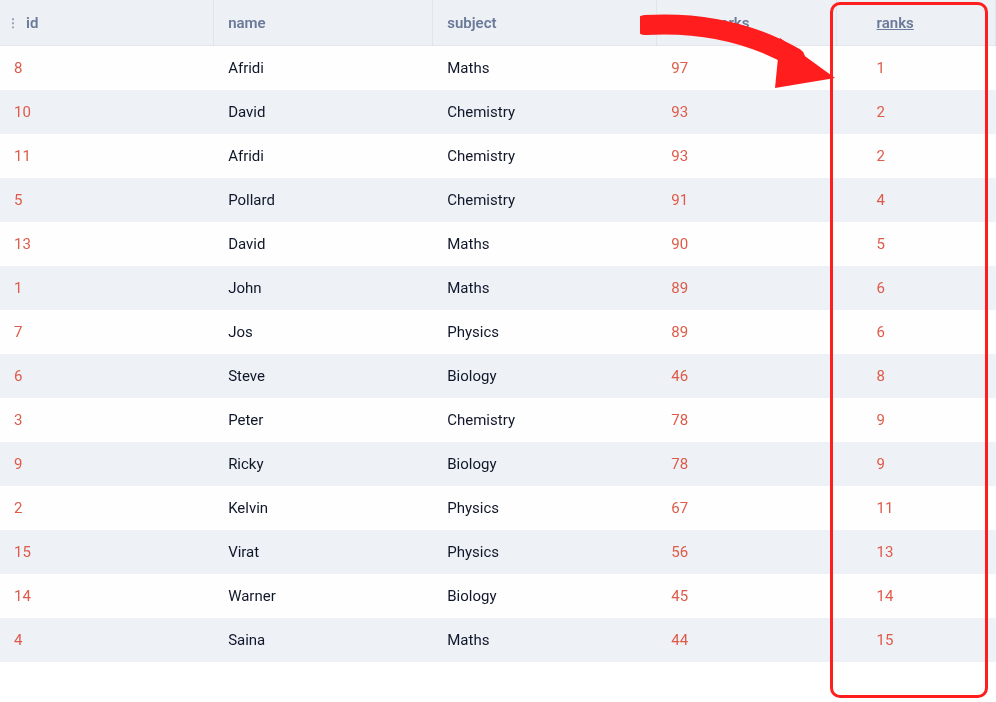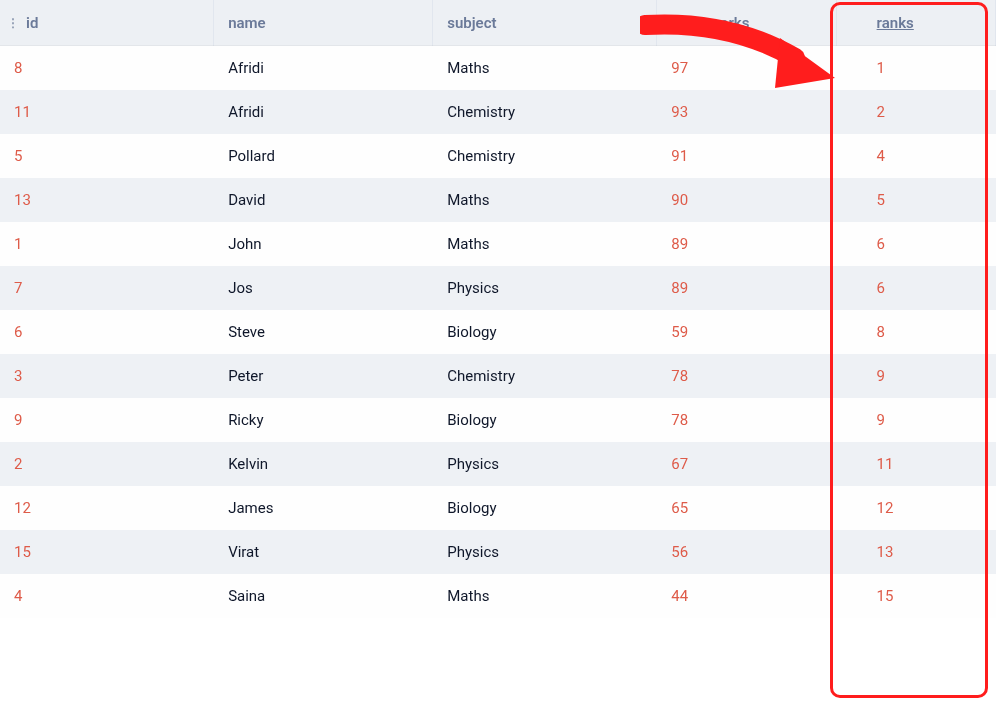--- a/index.html
+++ b/index.html
@@ -108,20 +108,27 @@
   </thead>
   <tbody id="tbody">
       <tr>
         <td class="cell-red">8</td>
         <td class="cell-gray">Afridi</td>
         <td class="cell-gray">Maths</td>
         <td class="cell-red">97</td>
         <td class="cell-red ranks-cell">1</td>
       </tr>
       <tr>
+        <td class="cell-red">10</td>
+        <td class="cell-gray">David</td>
+        <td class="cell-gray">Chemistry</td>
+        <td class="cell-red">93</td>
+        <td class="cell-red ranks-cell">2</td>
+      </tr>
+      <tr>
         <td class="cell-red">11</td>
         <td class="cell-gray">Afridi</td>
         <td class="cell-gray">Chemistry</td>
         <td class="cell-red">93</td>
         <td class="cell-red ranks-cell">2</td>
       </tr>
       <tr>
         <td class="cell-red">5</td>
         <td class="cell-gray">Pollard</td>
         <td class="cell-gray">Chemistry</td>
@@ -146,21 +153,21 @@
         <td class="cell-red">7</td>
         <td class="cell-gray">Jos</td>
         <td class="cell-gray">Physics</td>
         <td class="cell-red">89</td>
         <td class="cell-red ranks-cell">6</td>
       </tr>
       <tr>
         <td class="cell-red">6</td>
         <td class="cell-gray">Steve</td>
         <td class="cell-gray">Biology</td>
-        <td class="cell-red">59</td>
+        <td class="cell-red">46</td>
         <td class="cell-red ranks-cell">8</td>
       </tr>
       <tr>
         <td class="cell-red">3</td>
         <td class="cell-gray">Peter</td>
         <td class="cell-gray">Chemistry</td>
         <td class="cell-red">78</td>
         <td class="cell-red ranks-cell">9</td>
       </tr>
       <tr>
@@ -171,34 +178,34 @@
         <td class="cell-red ranks-cell">9</td>
       </tr>
       <tr>
         <td class="cell-red">2</td>
         <td class="cell-gray">Kelvin</td>
         <td class="cell-gray">Physics</td>
         <td class="cell-red">67</td>
         <td class="cell-red ranks-cell">11</td>
       </tr>
       <tr>
-        <td class="cell-red">12</td>
-        <td class="cell-gray">James</td>
-        <td class="cell-gray">Biology</td>
-        <td class="cell-red">65</td>
-        <td class="cell-red ranks-cell">12</td>
-      </tr>
-      <tr>
         <td class="cell-red">15</td>
         <td class="cell-gray">Virat</td>
         <td class="cell-gray">Physics</td>
         <td class="cell-red">56</td>
         <td class="cell-red ranks-cell">13</td>
       </tr>
       <tr>
+        <td class="cell-red">14</td>
+        <td class="cell-gray">Warner</td>
+        <td class="cell-gray">Biology</td>
+        <td class="cell-red">45</td>
+        <td class="cell-red ranks-cell">14</td>
+      </tr>
+      <tr>
         <td class="cell-red">4</td>
         <td class="cell-gray">Saina</td>
         <td class="cell-gray">Maths</td>
         <td class="cell-red">44</td>
         <td class="cell-red ranks-cell">15</td>
       </tr>
     </tbody>
 </table>
 
 <div class="highlight-box"></div>

